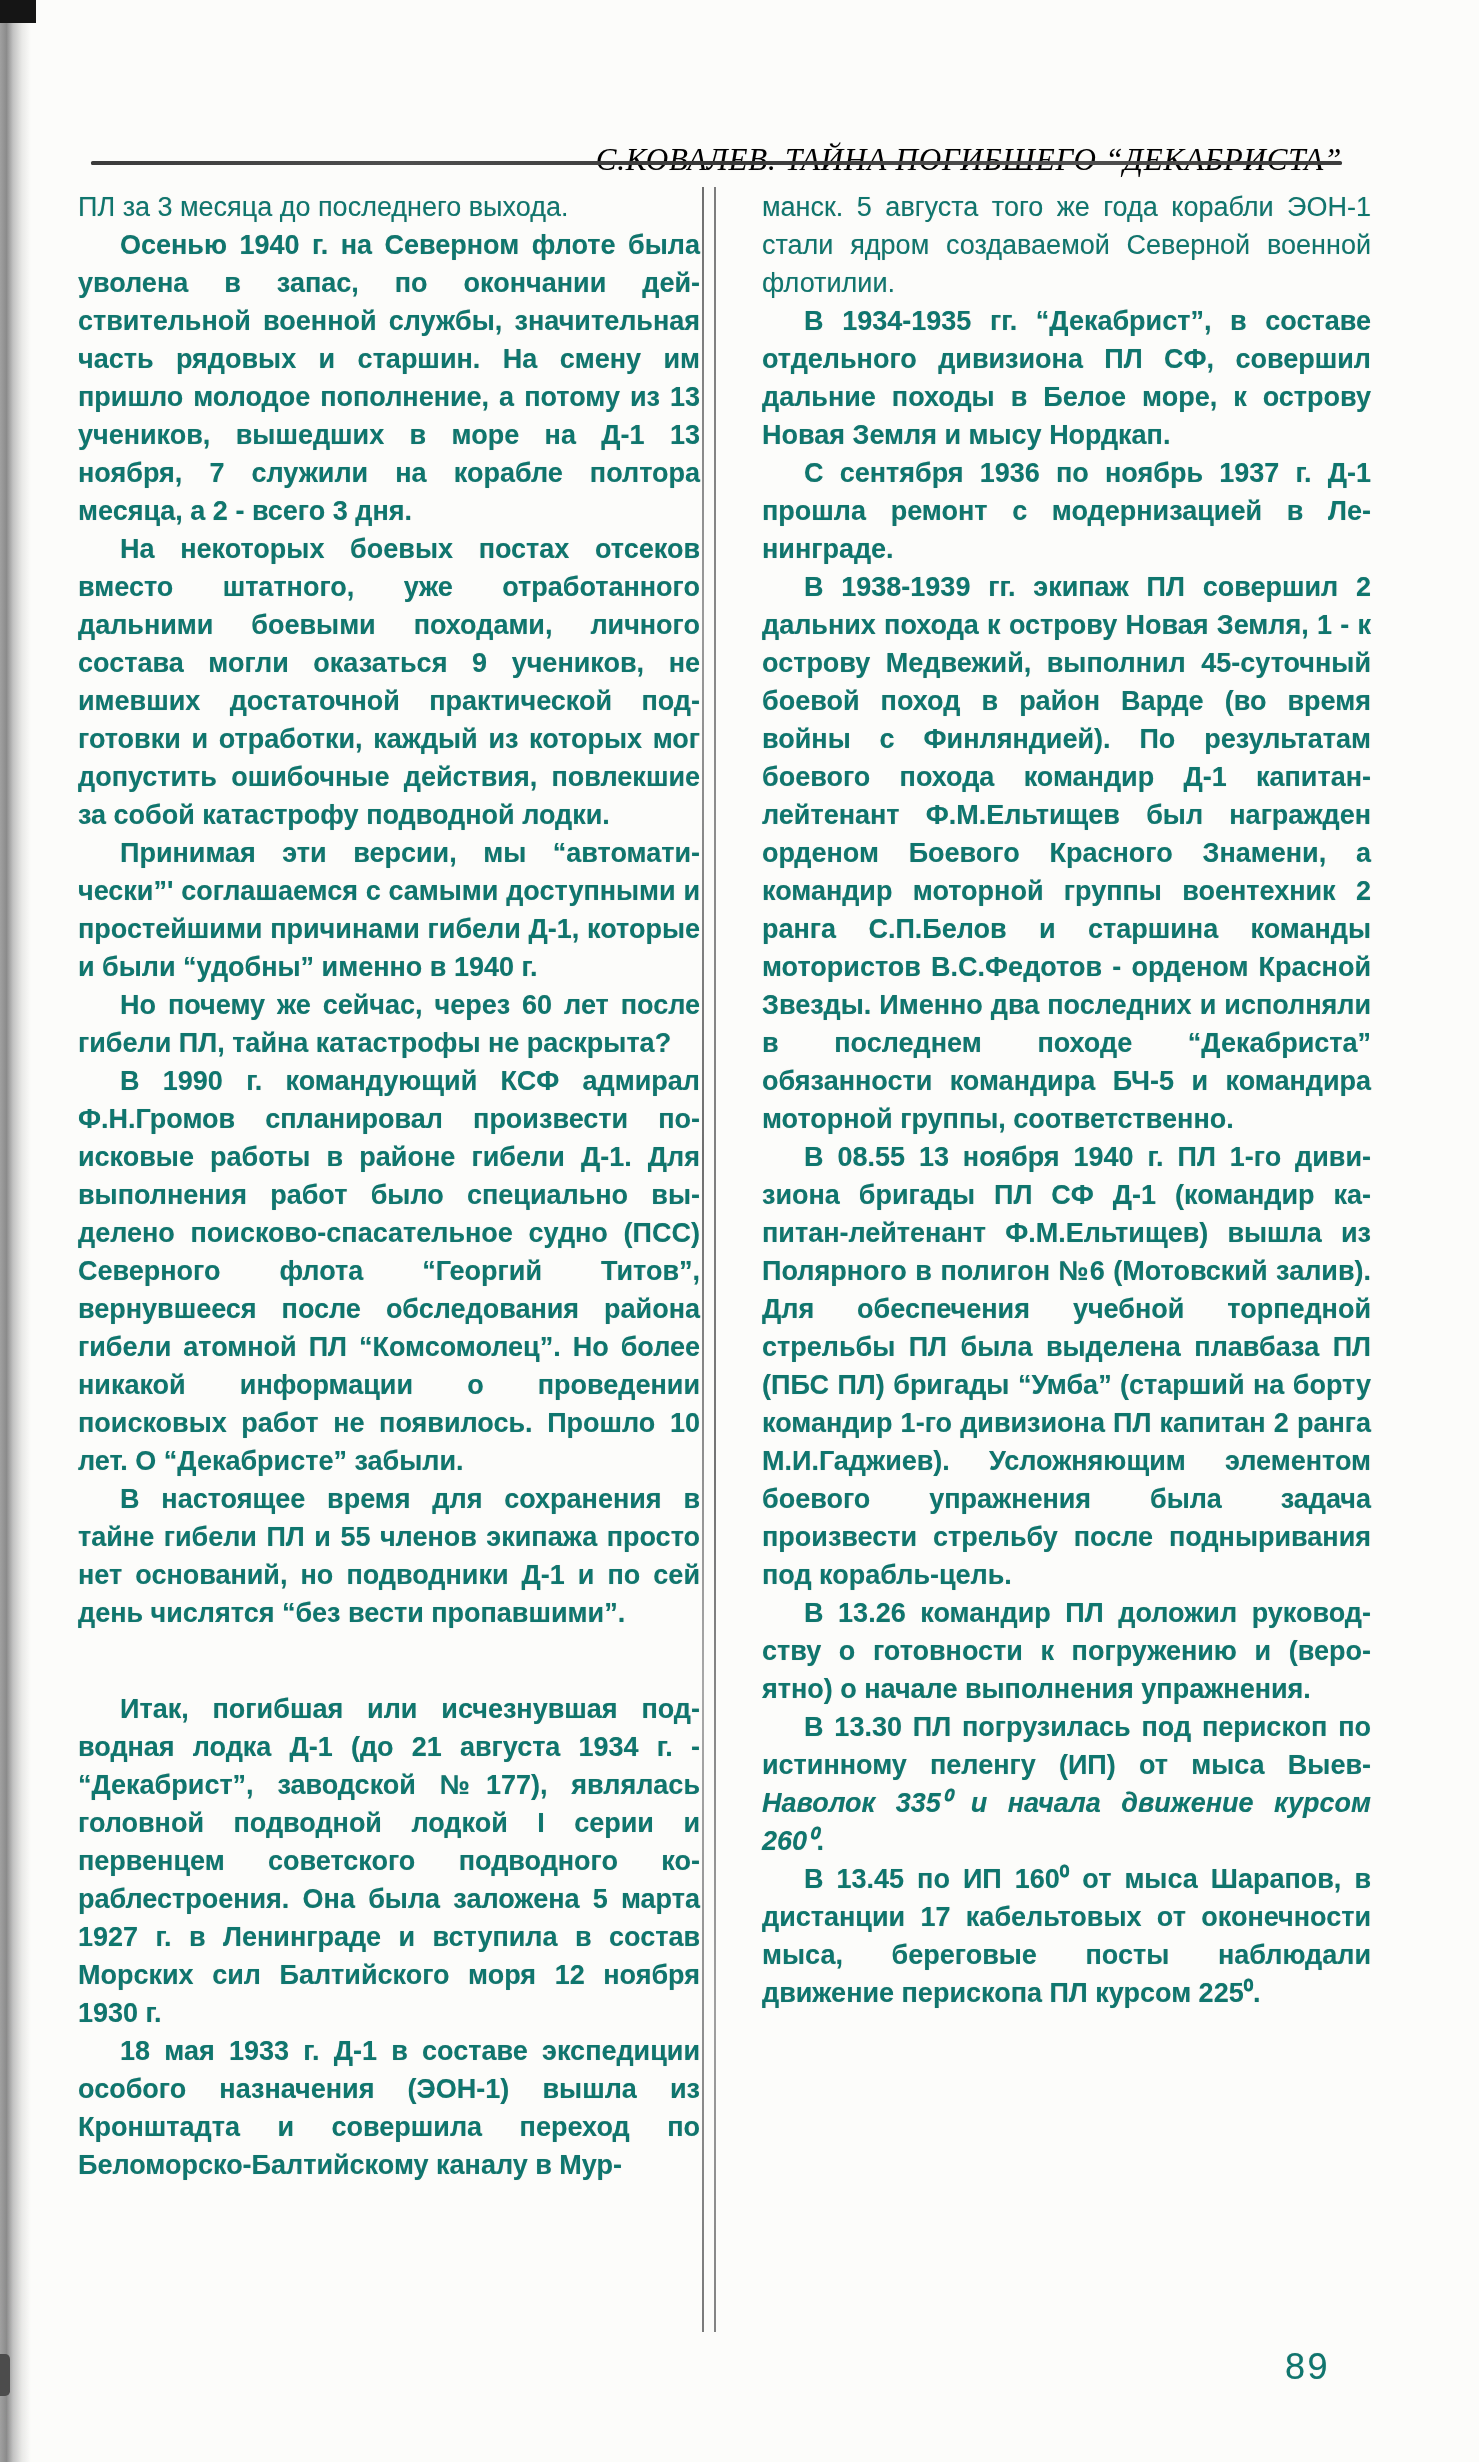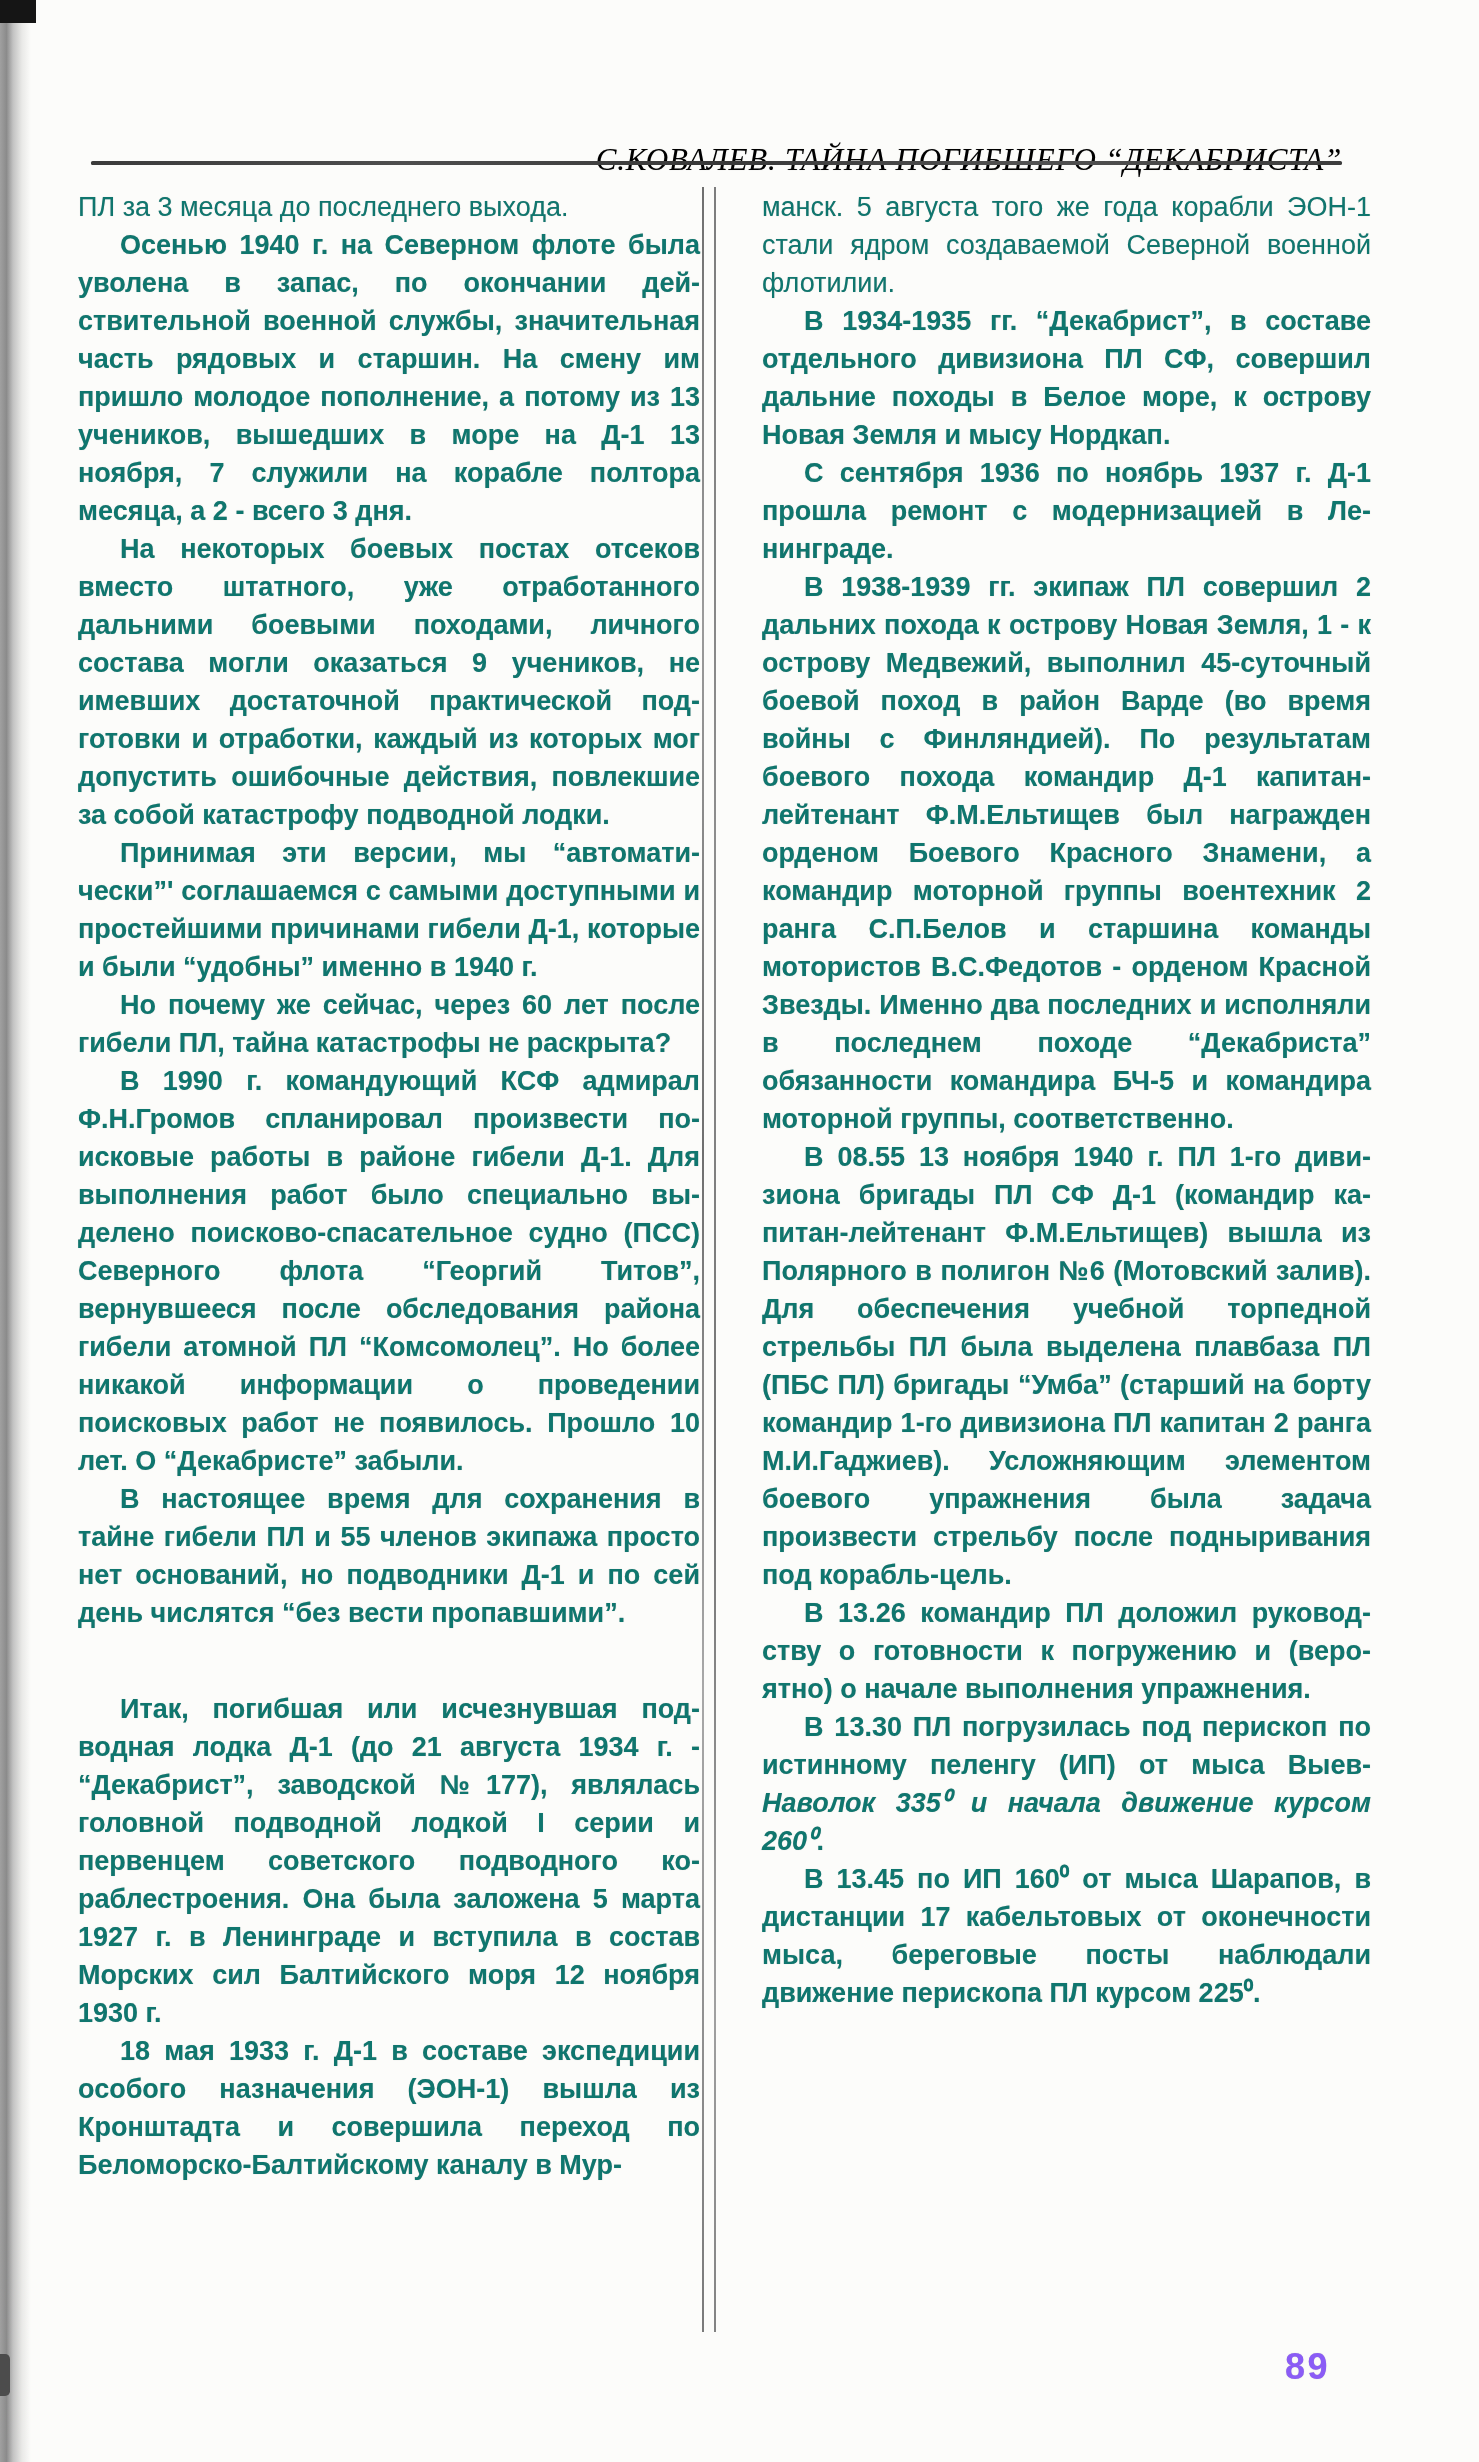--- a/index.html
+++ b/index.html
@@ -36,21 +36,21 @@
     text-shadow:0 0 0.8px rgba(90,90,90,.4);
   }
   .col-left{left:78px;width:622px;}
   .col-right{left:762px;width:609px;}
   .para{margin:0;}
   .para.indent{text-indent:42px;font-weight:bold;}
   .para.gap{margin-top:58px;}
   .ital{font-style:italic;}
   .pagenum{
     position:absolute;top:2346px;left:1285px;
-    font-size:36px;font-weight:bold;color:#8b5cf6;letter-spacing:2.4px;
+    font-size:36px;font-weight:normal;color:#0f766e;letter-spacing:2.4px;
     text-shadow:0 0 0.8px rgba(90,90,90,.4);
     text-align:right;
   }
 </style>
 </head>
 <body>
 
 <div class="page">
   <div class="gutter"></div>
   <div class="corner"></div>

